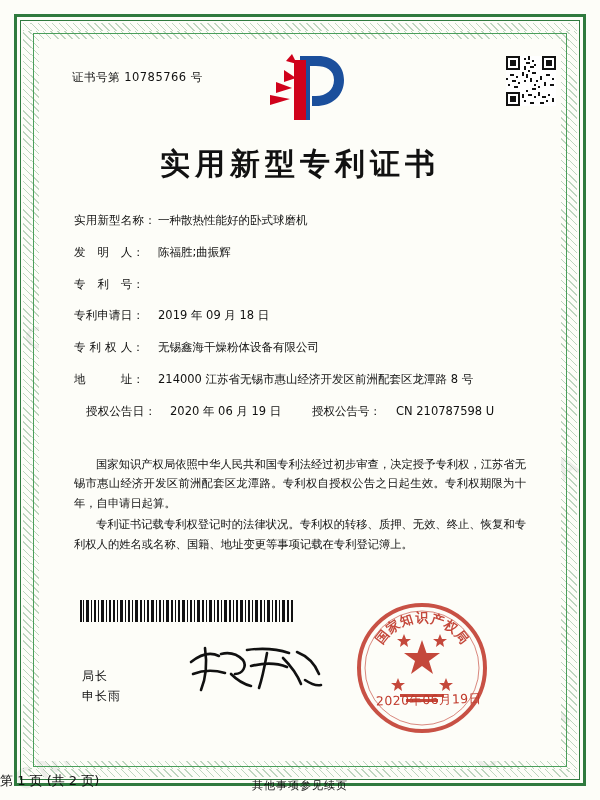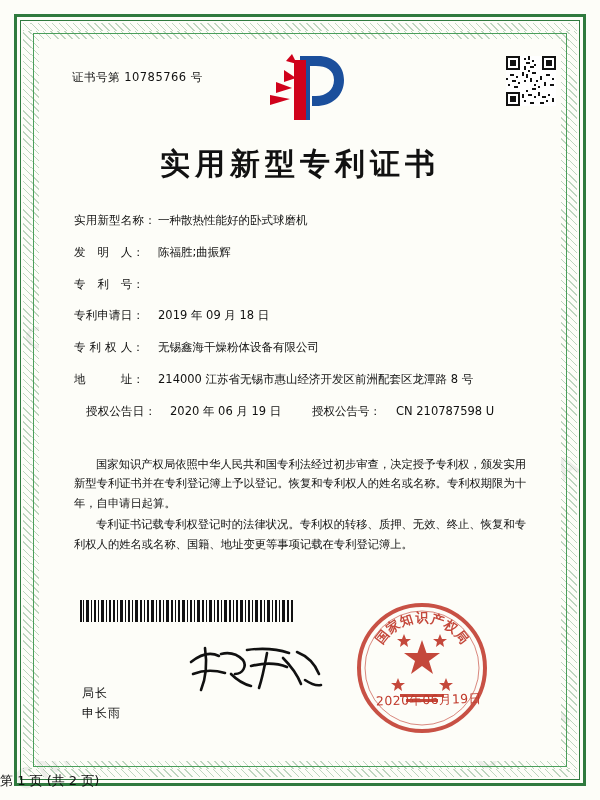--- a/index.html
+++ b/index.html
@@ -178,21 +178,21 @@
   .barcode {
     position: absolute;
     left: 80px;
     top: 600px;
     width: 215px;
     height: 22px;
   }
   .sign-block {
     position: absolute;
     left: 82px;
-    top: 684px;
+    top: 667px;
     font-size: 12px;
     line-height: 1.65;
     color: #111;
     letter-spacing: 1px;
   }
   .signature {
     position: absolute;
     left: 185px;
     top: 640px;
     width: 140px;
@@ -373,21 +373,21 @@
       <div class="field-row dual">
         <div class="field-label">授权公告日：</div>
         <div style="flex:0 0 120px;">2020 年 06 月 19 日</div>
         <div class="dual-second-label">授权公告号：</div>
         <div style="flex:1;">CN 210787598 U</div>
       </div>
 
     </div>
 
     <div class="paragraphs">
-      <p>国家知识产权局依照中华人民共和国专利法经过初步审查，决定授予专利权，颁发实用新型专利证书并在专利登记簿上予以登记。恢复和专利权人的姓名或名称。专利权期限为十年，自申请日起算。</p>
+      <p>国家知识产权局依照中华人民共和国专利法经过初步审查，决定授予专利权，江苏省无锡市惠山经济开发区前洲配套区龙潭路。专利权自授权公告之日起生效。专利权期限为十年，自申请日起算。</p>
       <p>专利证书记载专利权登记时的法律状况。专利权的转移、质押、无效、终止、恢复和专利权人的姓名或名称、国籍、地址变更等事项记载在专利登记簿上。</p>
     </div>
 
     <div class="barcode">
       <svg viewBox="0 0 215 22" width="215" height="22" shape-rendering="crispEdges">
         <rect width="215" height="22" fill="#fdfdf8"></rect>
         <g fill="#111">
           <rect x="0" y="0" width="2" height="22"></rect>
             <rect x="3" y="0" width="1" height="22"></rect>
           <rect x="6" y="0" width="3" height="22"></rect>
@@ -492,15 +492,16 @@
           <text x="68" y="22" text-anchor="middle" transform="rotate(18 68 68)">产</text>
           <text x="68" y="22" text-anchor="middle" transform="rotate(35 68 68)">权</text>
           <text x="68" y="22" text-anchor="middle" transform="rotate(52 68 68)">局</text>
         </g>
       </svg>
     </div>
 
     <div class="seal-date">2020年06月19日</div>
 
     <div class="page-num">第 1 页 (共 2 页)</div>
+    <div class="footer-note">其他事项参见续页</div>
 
   </div>
 </div>
 
 </body></html>

